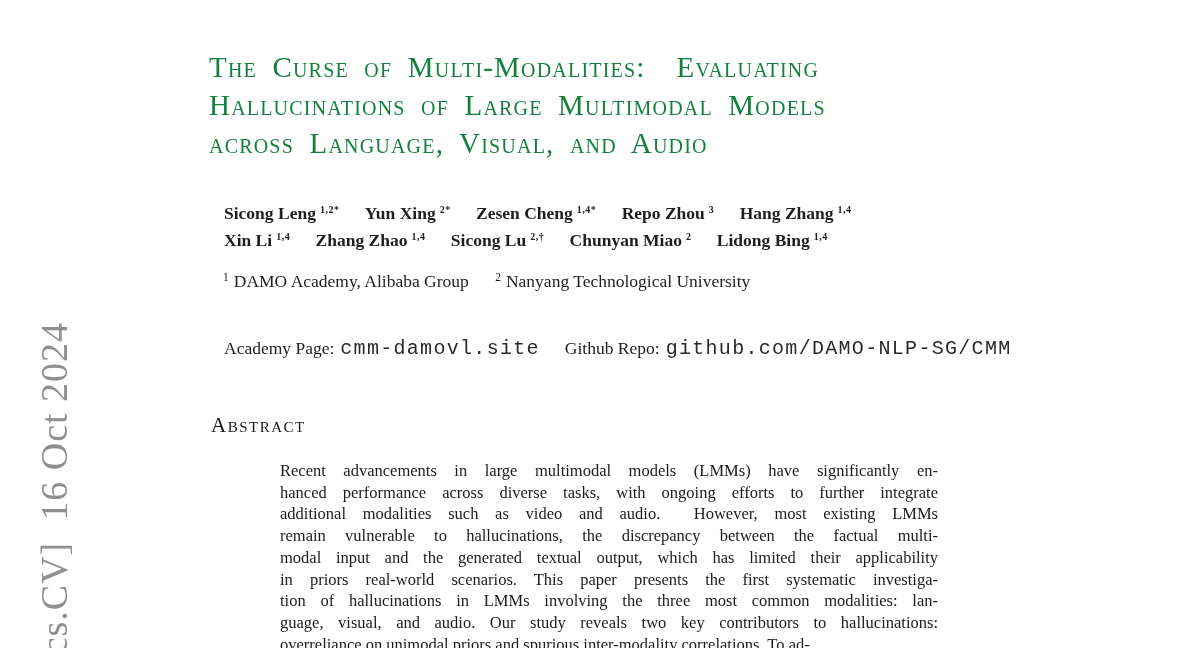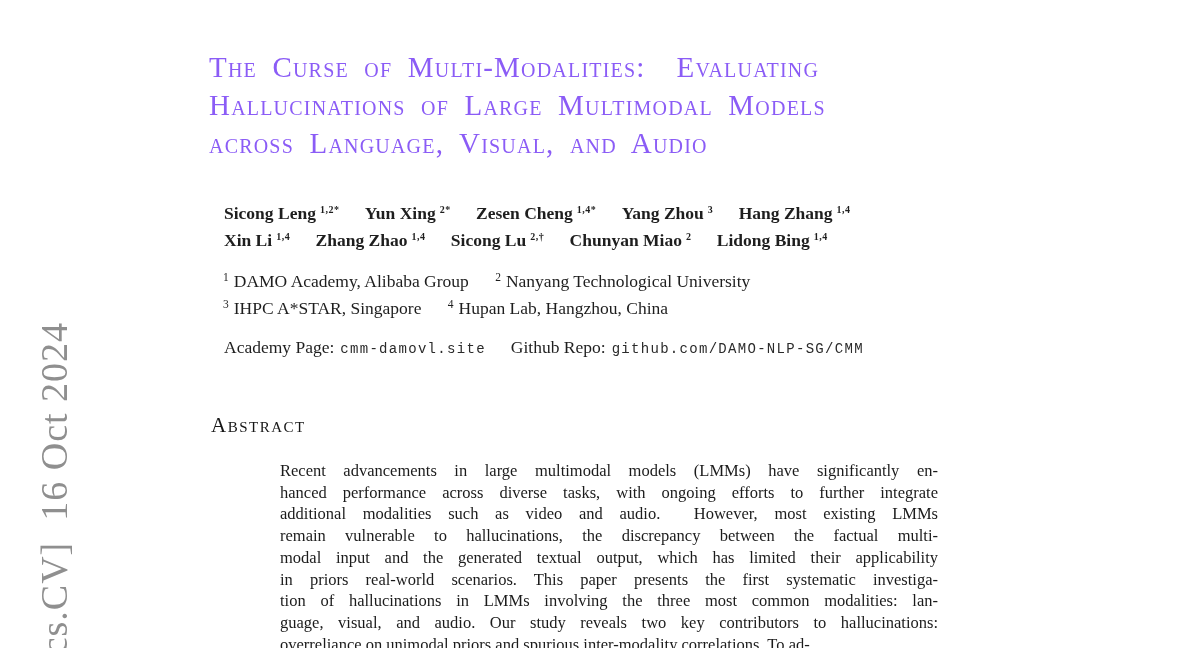--- a/index.html
+++ b/index.html
@@ -34,21 +34,21 @@
   .title-block {
     position: absolute;
     left: 209px;
     top: 48px;
     width: 810px;
     font-size: 29px;
     line-height: 38px;
     font-variant: small-caps;
     letter-spacing: 1.2px;
     word-spacing: 7px;
-    color: #8b5cf6;
+    color: #15803d;
   }
 
   
   .authors-block {
     position: absolute;
     left: 224px;
     top: 198px;
     width: 760px;
     font-size: 17.5px;
     line-height: 24px;
@@ -84,21 +84,21 @@
   
   .links-line {
     position: absolute;
     left: 224px;
     top: 337px;
     font-size: 17.5px;
     white-space: nowrap;
   }
   .mono {
     font-family: "Liberation Mono", monospace;
-    font-size: 14px;
+    font-size: 20px;
     letter-spacing: 1.3px;
     color: #2a2a2a;
   }
   .repo-label { margin-left: 25px; }
   .url-gap { margin-left: 6px; }
 
   
   .abstract-heading {
     position: absolute;
     left: 211px;
@@ -140,40 +140,36 @@
     <div>The Curse of Multi-Modalities:&nbsp; Evaluating</div>
     <div>Hallucinations of Large Multimodal Models</div>
     <div>across Language, Visual, and Audio</div>
   </div>
 
   <div class="authors-block">
     <div>
       <span class="author"><b>Sicong Leng</b><sup class="marker">1,2*</sup></span>
       <span class="author"><b>Yun Xing</b><sup class="marker">2*</sup></span>
       <span class="author"><b>Zesen Cheng</b><sup class="marker">1,4*</sup></span>
-      <span class="author"><b>Yang Zhou</b><sup class="marker">3</sup></span>
+      <span class="author"><b>Repo Zhou</b><sup class="marker">3</sup></span>
       <span class="author"><b>Hang Zhang</b><sup class="marker">1,4</sup></span>
     </div>
     <div>
       <span class="author"><b>Xin Li</b><sup class="marker">1,4</sup></span>
       <span class="author"><b>Zhang Zhao</b><sup class="marker">1,4</sup></span>
       <span class="author"><b>Sicong Lu</b><sup class="marker">2,†</sup></span>
       <span class="author"><b>Chunyan Miao</b><sup class="marker">2</sup></span>
       <span class="author"><b>Lidong Bing</b><sup class="marker">1,4</sup></span>
     </div>
   </div>
 
   <div class="affil-block">
     <div>
       <span class="affil"><sup class="affnum">1</sup><span>DAMO Academy, Alibaba Group</span></span>
       <span class="affil"><sup class="affnum">2</sup><span>Nanyang Technological University</span></span>
-    </div>
-    <div>
-      <span class="affil"><sup class="affnum">3</sup><span>IHPC A*STAR, Singapore</span></span>
-      <span class="affil"><sup class="affnum">4</sup><span>Hupan Lab, Hangzhou, China</span></span>
     </div>
   </div>
 
   <div class="links-line">
     <span>Academy Page:</span><span class="mono url-gap">cmm-damovl.site</span><span class="repo-label">Github Repo:</span><span class="mono url-gap">github.com/DAMO-NLP-SG/CMM</span>
   </div>
 
   <div class="abstract-heading">Abstract</div>
 
   <div class="abstract-body">

